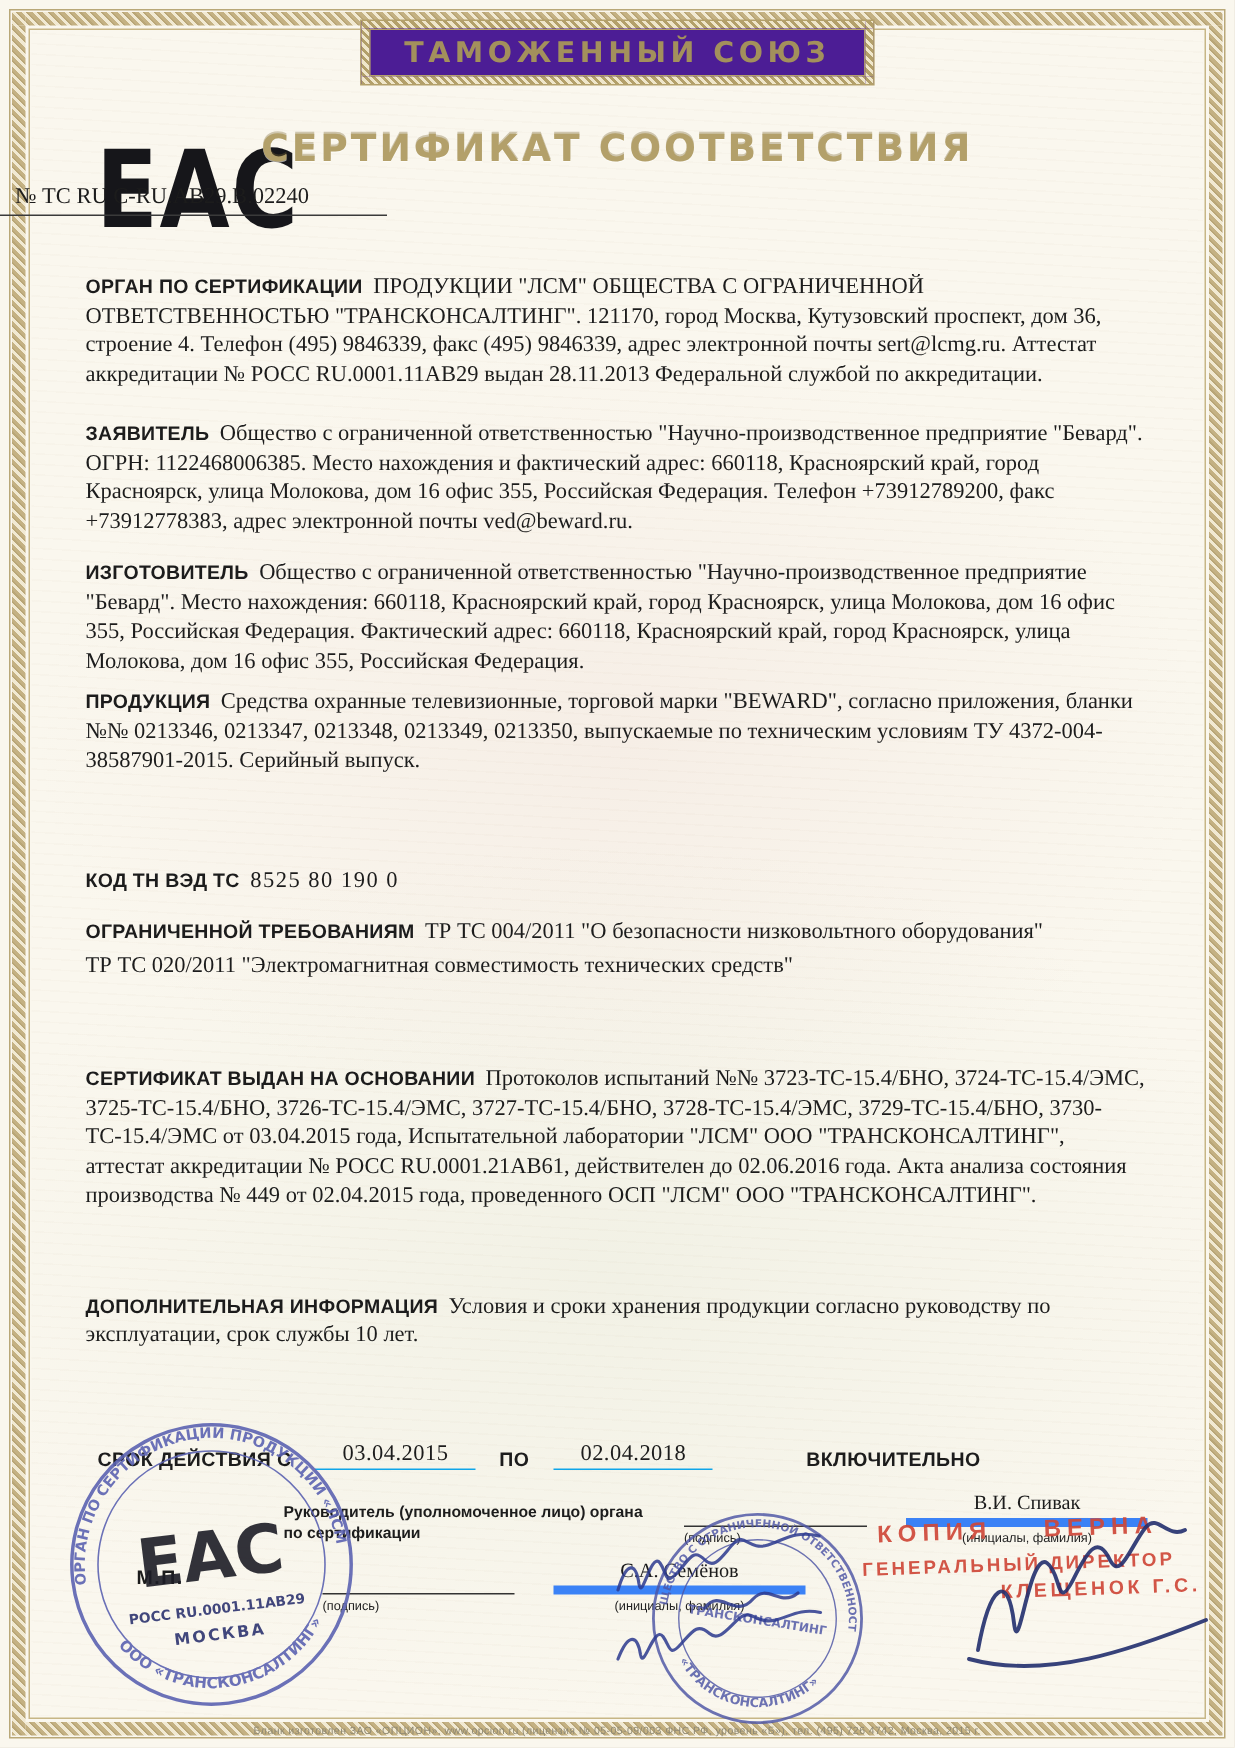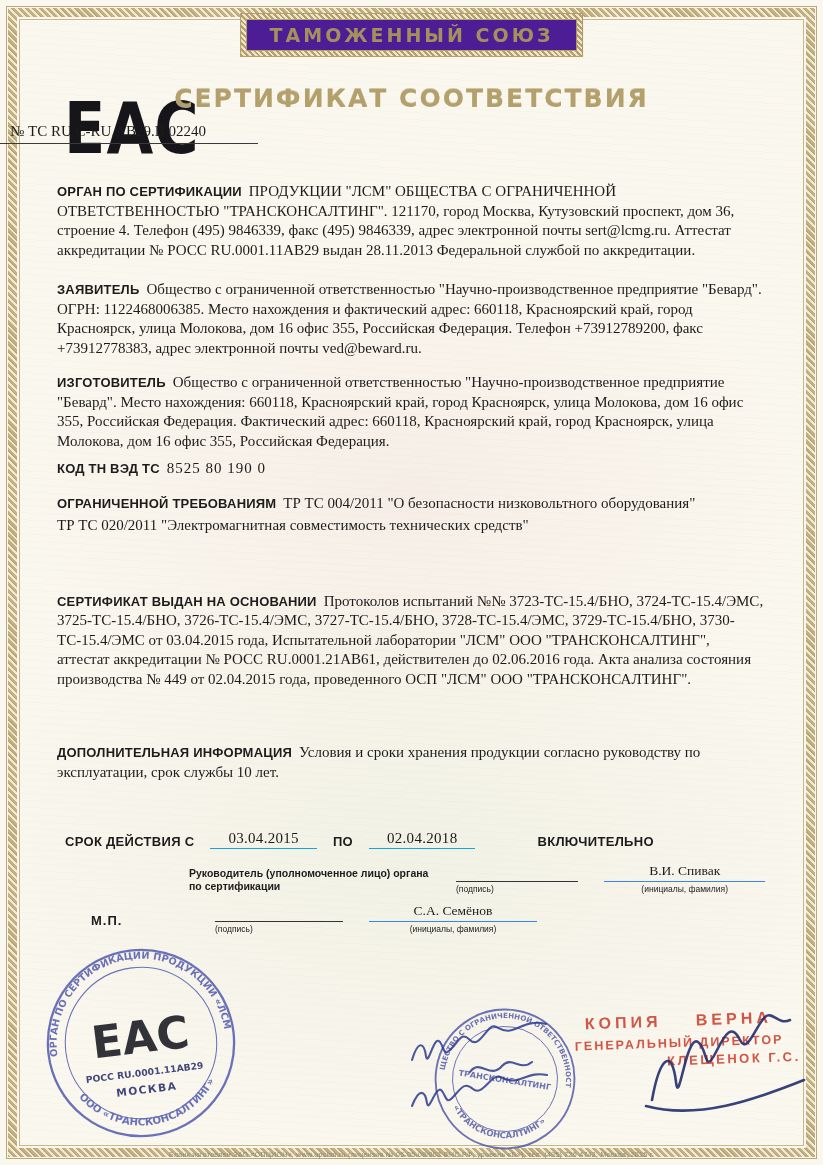--- a/index.html
+++ b/index.html
@@ -39,36 +39,36 @@
   .formno-wrap{display:inline-block;border-bottom:1.4px solid #3a3a3a;padding:0 78px 3px 8px;}
   .serial{font-family:"Liberation Mono",monospace;font-weight:700;color:#bf3a30;letter-spacing:2.5px;font-size:15px;}
   
   .content{position:absolute;top:182px;left:57px;width:708px;}
   .sec{margin:0;font-size:15px;line-height:1.3;}
   .lbl{font-family:"Liberation Sans",sans-serif;font-weight:700;font-size:13px;letter-spacing:.2px;margin-right:7px;}
   .code-val{font-size:15px;letter-spacing:1px;}
   .mb-a{margin-bottom:20px}.mb-b{margin-bottom:15px}.mb-c{margin-bottom:8px}
   .mb-big1{margin-bottom:60px}.mb-d{margin-bottom:15px}
   .req2{margin:3px 0 0 0;font-size:15px;line-height:1.3;}
-  .mb-big2{margin-bottom:56px}.mb-big3{margin-bottom:54px}.mb-big4{margin-bottom:48px}
+  .mb-big2{margin-bottom:56px}.mb-big3{margin-bottom:54px}.mb-big4{margin-bottom:60px}
   
   .validity{display:flex;align-items:flex-end;column-gap:16px;margin-left:8px;
     font:700 13px "Liberation Sans",sans-serif;letter-spacing:.3px;}
   .vdate{font:400 15px "Liberation Serif",serif;border-bottom:1px solid #0ea5e9;padding:0 18px 1px;}
   .incl{margin-left:46px;}
   
   .sig-area{position:relative;margin-top:14px;}
   .mp{position:absolute;left:14px;top:50px;font:700 13px "Liberation Sans",sans-serif;letter-spacing:1px;padding-left:20px;}
   .sig-row{display:flex;align-items:flex-end;margin-left:132px;margin-bottom:9px;}
   .role{width:252px;font:700 10.5px/1.3 "Liberation Sans",sans-serif;}
   .sigcol{width:128px;margin:0 26px;text-align:left;}
   .sigcol .line{border-bottom:1px solid #333;height:14px;}
   .cap{font:400 8.5px "Liberation Sans",sans-serif;color:#222;margin-top:2px;}
   .namecol{width:168px;text-align:center;}
-  .namecol .nm{font:400 13.5px "Liberation Serif",serif;border-bottom:1px solid #3b82f6;padding-bottom:2px;}
+  .namecol .nm{font:400 13.5px "Liberation Serif",serif;border-bottom:6px solid #3b82f6;padding-bottom:2px;}
   
   .stamp-org{position:absolute;left:44px;top:946px;width:194px;height:194px;transform:rotate(-7deg);opacity:.9;}
   .stamp-co{position:absolute;left:430px;top:1004px;width:150px;height:150px;transform:rotate(9deg);opacity:.82;}
   .scribbles{position:absolute;inset:0;pointer-events:none;}
   .red-stamp{position:absolute;left:548px;top:1012px;width:262px;transform:rotate(-2deg);
     color:#cf4839;font-family:"Liberation Sans",sans-serif;font-weight:700;opacity:.92;}
   .red-l1{font-size:16px;letter-spacing:4px;word-spacing:26px;text-align:center;}
   .red-l2{font-size:12.5px;letter-spacing:2px;text-align:center;margin-top:6px;}
   .red-l3{font-size:13px;letter-spacing:2.5px;text-align:right;padding-right:10px;margin-top:3px;}
   
@@ -95,20 +95,21 @@
   </div>
 
 
   <div class="content">
     <p class="sec mb-a"><span class="lbl">ОРГАН ПО СЕРТИФИКАЦИИ</span><span>ПРОДУКЦИИ "ЛСМ" ОБЩЕСТВА С ОГРАНИЧЕННОЙ ОТВЕТСТВЕННОСТЬЮ "ТРАНСКОНСАЛТИНГ". 121170, город Москва, Кутузовский проспект, дом 36, строение 4. Телефон (495) 9846339, факс (495) 9846339, адрес электронной почты sert@lcmg.ru. Аттестат аккредитации № РОСС RU.0001.11АВ29 выдан 28.11.2013 Федеральной службой по аккредитации.</span></p>
 
     <p class="sec mb-b"><span class="lbl">ЗАЯВИТЕЛЬ</span><span>Общество с ограниченной ответственностью "Научно-производственное предприятие "Бевард". ОГРН: 1122468006385. Место нахождения и фактический адрес: 660118, Красноярский край, город Красноярск, улица Молокова, дом 16 офис 355, Российская Федерация. Телефон +73912789200, факс +73912778383, адрес электронной почты ved@beward.ru.</span></p>
 
     <p class="sec mb-c"><span class="lbl">ИЗГОТОВИТЕЛЬ</span><span>Общество с ограниченной ответственностью "Научно-производственное предприятие "Бевард". Место нахождения: 660118, Красноярский край, город Красноярск, улица Молокова, дом 16 офис 355, Российская Федерация. Фактический адрес: 660118, Красноярский край, город Красноярск, улица Молокова, дом 16 офис 355, Российская Федерация.</span></p>
 
+    <p class="sec mb-big1"><span class="lbl">ПРОДУКЦИЯ</span><span>Средства охранные телевизионные, торговой марки "BEWARD", согласно приложения, бланки №№ 0213346, 0213347, 0213348, 0213349, 0213350, выпускаемые по техническим условиям ТУ 4372-004-38587901-2015. Серийный выпуск.</span></p>
 
     <p class="sec mb-d"><span class="lbl">КОД ТН ВЭД ТС</span><span class="code-val">8525 80 190 0</span></p>
 
     <p class="sec"><span class="lbl">ОГРАНИЧЕННОЙ ТРЕБОВАНИЯМ</span><span>ТР ТС 004/2011 "О безопасности низковольтного оборудования"</span></p>
     <p class="req2 mb-big2">ТР ТС 020/2011 "Электромагнитная совместимость технических средств"</p>
 
     <p class="sec mb-big3"><span class="lbl">СЕРТИФИКАТ ВЫДАН НА ОСНОВАНИИ</span><span>Протоколов испытаний №№ 3723-ТС-15.4/БНО, 3724-ТС-15.4/ЭМС, 3725-ТС-15.4/БНО, 3726-ТС-15.4/ЭМС, 3727-ТС-15.4/БНО, 3728-ТС-15.4/ЭМС, 3729-ТС-15.4/БНО, 3730-ТС-15.4/ЭМС от 03.04.2015 года, Испытательной лаборатории "ЛСМ" ООО "ТРАНСКОНСАЛТИНГ", аттестат аккредитации № РОСС RU.0001.21АВ61, действителен до 02.06.2016 года. Акта анализа состояния производства № 449 от 02.04.2015 года, проведенного ОСП "ЛСМ" ООО "ТРАНСКОНСАЛТИНГ".</span></p>
 
     <p class="sec mb-big4"><span class="lbl">ДОПОЛНИТЕЛЬНАЯ ИНФОРМАЦИЯ</span><span>Условия и сроки хранения продукции согласно руководству по эксплуатации, срок службы 10 лет.</span></p>
 

